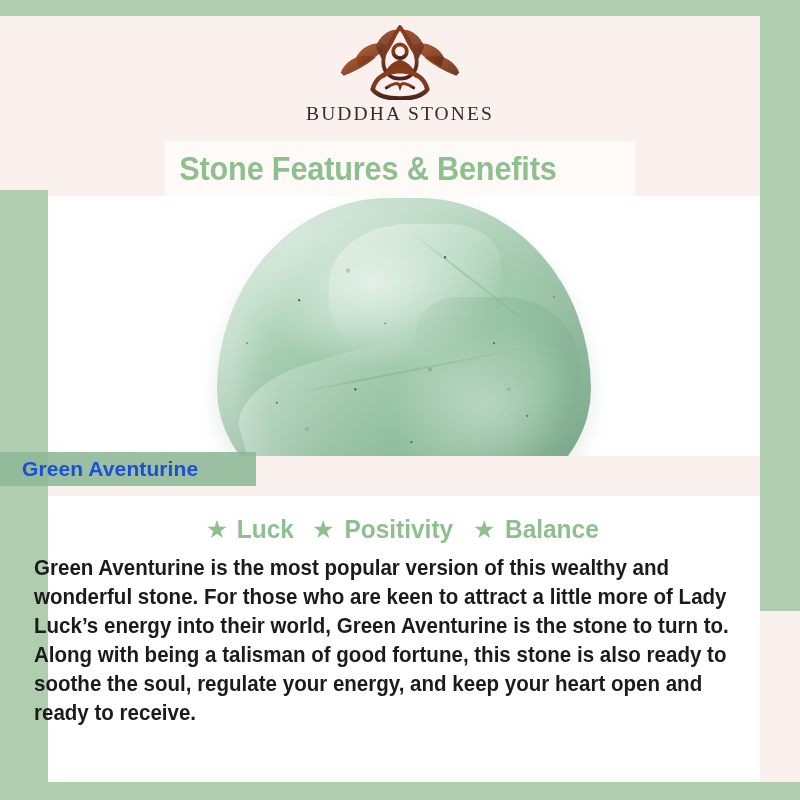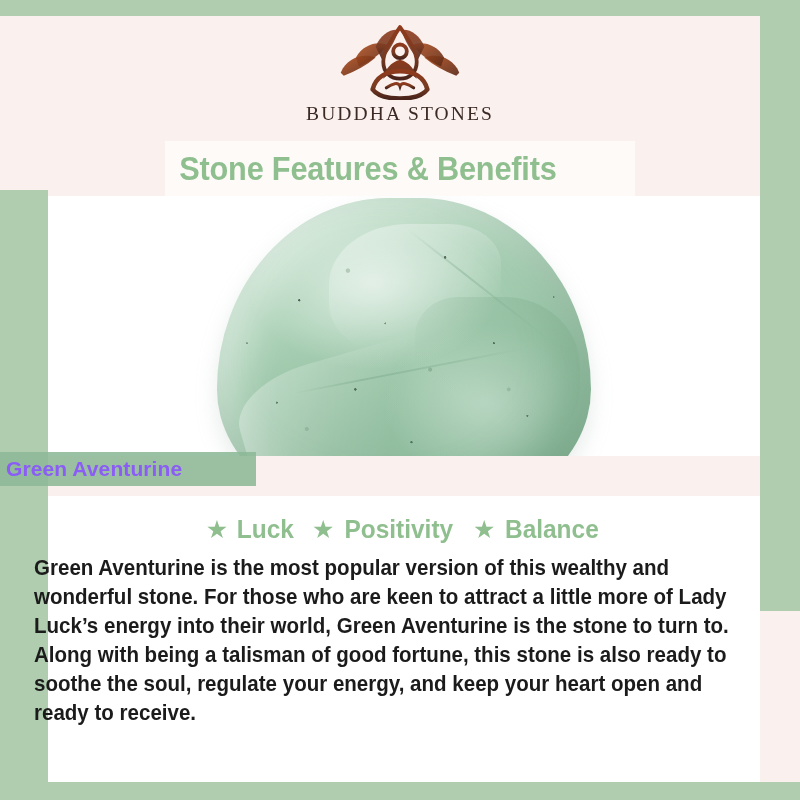--- a/index.html
+++ b/index.html
@@ -185,24 +185,24 @@
   
   .name-band {
     position: absolute;
     left: 0; top: 452px;
     width: 256px; height: 34px;
     background: rgba(140,184,150,0.88);
     display: flex;
     align-items: center;
   }
   .name-text {
-    margin-left: 6px;
+    margin-left: 22px;
     font-size: 21px;
     font-weight: bold;
-    color: #8b5cf6;
+    color: #1d4ed8;
     letter-spacing: 0.1px;
     white-space: nowrap;
   }
   .name-divider {
     position: absolute;
     left: 48px; top: 486px;
     width: 712px; height: 10px;
     background: #faf0ee;
   }
 

